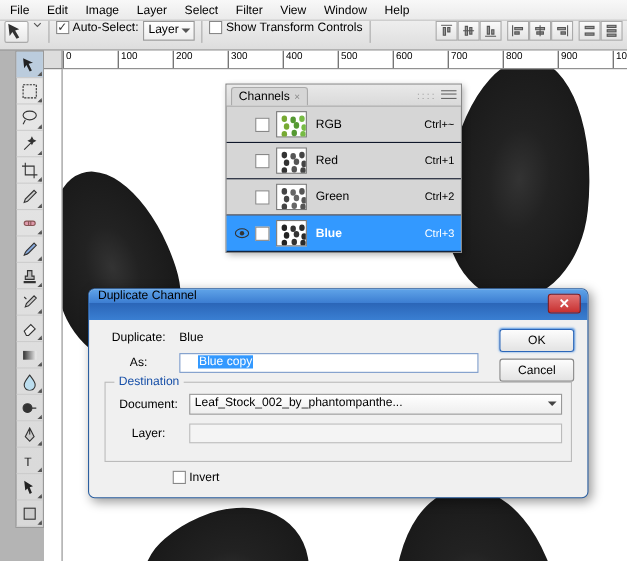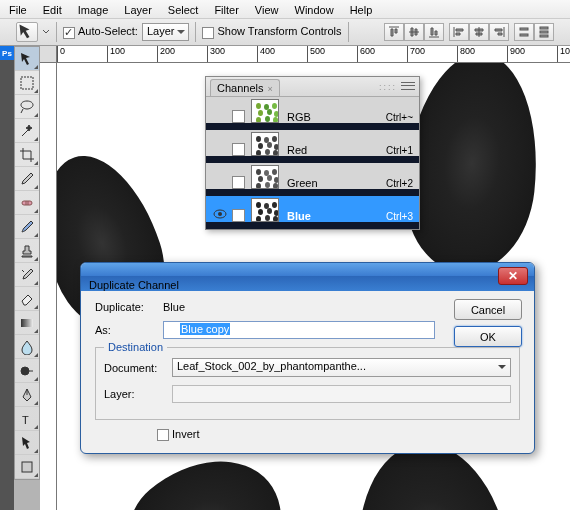--- a/index.html
+++ b/index.html
@@ -1,19 +1,19 @@
 <!DOCTYPE html>
 <html><head>
 <meta charset="utf-8">
 <style>
 *{margin:0;padding:0;box-sizing:border-box;font-family:Tahoma,Arial,sans-serif;font-size:11px;color:#000;-webkit-user-select:none}
 body{width:570px;height:510px;background:#b4b4b4;overflow:hidden;position:relative}
 .menubar{background:linear-gradient(#f8f8f8,#eaeaea);height:19px;display:flex;padding:2px 1px;border-bottom:1px solid #ccc}
 .menubar span{padding:2px 8px}
-.optbar{background:linear-gradient(#eee,#ddd);height:27px;border-bottom:1px solid #999;display:flex;align-items:center;padding:0 16px;gap:4px}
+.optbar{background:linear-gradient(#eee,#ddd);height:27px;border-bottom:1px solid #999;display:flex;padding:0 4px;gap:4px}
 .mvicon{width:22px;height:20px;display:flex;align-items:center;justify-content:center;background:linear-gradient(#fdfdfd,#e8e8e8);border:1px solid #aaa;border-radius:2px}
 .sep{width:1px;height:20px;background:#aaa;margin:0 2px}
 .chkbox{width:12px;height:12px;background:#fff;border:1px solid #888;display:inline-block;vertical-align:middle;margin-right:3px;position:relative}
 .chkbox.on::after{content:"✓";position:absolute;top:-2px;left:0;font-size:11px;color:#333}
 .ddl{background:linear-gradient(#fff,#eee);border:1px solid #999;height:18px;padding:1px 14px 1px 4px;position:relative;display:inline-block}
 .ddl::after{content:"";position:absolute;right:3px;top:6px;border:4px solid transparent;border-top-color:#555}
 .alignbtns{display:flex;gap:1px;margin-left:auto}
 .ag{display:flex;gap:0}
 .ab{width:20px;height:18px;background:linear-gradient(#fafafa,#e4e4e4);border:1px solid #aaa;display:flex;align-items:center;justify-content:center}
 .ab svg{width:12px;height:12px}
@@ -32,36 +32,36 @@
 .rc{position:absolute;top:0;left:0;width:17px;height:17px;background:#ddd;border-right:1px solid #777;border-bottom:1px solid #777}
 .canvasbg{position:absolute;left:17px;top:17px;right:0;bottom:0;background:#fff;overflow:hidden}
 .leaf{position:absolute;background:radial-gradient(ellipse,#333 0%,#222 30%,#1a1a1a 70%,#0d0d0d 100%);border-radius:50% 50% 50% 50%/60% 60% 40% 40%}
 .chpanel{position:absolute;left:165px;top:30px;width:215px;background:#d6d6d6;border:1px solid #888;box-shadow:2px 2px 6px rgba(0,0,0,.3)}
 .chhead{height:20px;background:linear-gradient(#e9e9e9,#d9d9d9);display:flex;align-items:center;padding:0 4px;border-bottom:1px solid #aaa;position:relative}
 .chtab{background:#d6d6d6;border:1px solid #aaa;border-bottom:none;padding:2px 6px;position:relative;top:1px;border-radius:3px 3px 0 0}
 .chtab .x{margin-left:4px;color:#888;font-size:9px}
 .chmenu{position:absolute;right:4px;top:4px;width:14px;height:10px;display:flex;flex-direction:column;justify-content:space-around}
 .chmenu span{height:1px;background:#666}
 .chhdl{position:absolute;right:22px;top:5px;color:#999;font-size:9px;letter-spacing:2px}
-.chrow{height:33px;display:flex;align-items:flex-end;padding:0 6px;border-bottom:7px solid #0f172a}
+.chrow{height:33px;display:flex;align-items:center;padding:0 6px;border-bottom:1px solid #0f172a}
 .chrow.sel{background:#3399ff;color:#fff}
 .chrow.sel span{color:#fff}
 .eye{width:16px;height:16px;margin-right:4px;display:flex;align-items:center;justify-content:center}
 .eye svg{width:14px;height:10px}
 .chk2{width:13px;height:13px;background:#fff;border:1px solid #888;margin-right:6px}
 .thumb{width:28px;height:24px;border:1px solid #777;background:#fff;margin-right:8px;position:relative;overflow:hidden}
 .thumb .dots{position:absolute;inset:1px}
 .dot{position:absolute;width:5px;height:6px;border-radius:50%}
 .shortcut{margin-left:auto;font-size:10px}
 .dlg{position:absolute;left:40px;top:216px;width:455px;background:#f0f0f0;border:1px solid #2b5fa0;border-radius:6px;box-shadow:3px 3px 10px rgba(0,0,0,.4)}
-.dlgtitle{background:linear-gradient(#5fa3e8,#3c7dd1 45%,#2b66b8 46%,#3a7fd2);height:28px;border-radius:5px 5px 0 0;display:flex;align-items:flex-end;padding:0 8px;color:#fff;font-size:12px;position:relative}
+.dlgtitle{background:linear-gradient(#5fa3e8,#3c7dd1 45%,#2b66b8 46%,#3a7fd2);height:28px;border-radius:5px 5px 0 0;display:flex;align-items:flex-start;padding:0 8px;color:#fff;font-size:12px;position:relative}
 .dlgclose{position:absolute;right:6px;top:4px;width:30px;height:18px;background:linear-gradient(#e27474,#c83030);border:1px solid #8a1a1a;border-radius:3px;display:flex;align-items:center;justify-content:center;color:#fff;font-weight:bold;font-size:12px}
 .dlgbody{padding:10px 14px;position:relative}
 .row{display:flex;align-items:center;margin-bottom:8px}
-.lbl{width:62px;text-align:left;margin-right:6px}
+.lbl{width:62px;text-align:center;margin-right:6px}
 .val{flex:none}
 .txtinput{border:1px solid #7a9ac9;background:#fff;height:18px;padding:1px 16px;flex:1}
 .txtinput.sel{background:#fff}
 .txtinput .seltext{background:#3399ff;color:#fff;padding:0 1px}
 .fieldset{border:1px solid #bbb;margin-top:4px;padding:10px 8px 8px;position:relative}
 .legend{position:absolute;top:-7px;left:8px;background:#f0f0f0;padding:0 4px;color:#1850a8}
 .docsel{flex:1;border:1px solid #999;background:linear-gradient(#fff,#eee);height:19px;padding:1px 16px 1px 4px;position:relative}
 .docsel::after{content:"";position:absolute;right:4px;top:6px;border:4px solid transparent;border-top-color:#444}
 .btncol{position:absolute;right:12px;top:8px;display:flex;flex-direction:column;gap:6px}
 .winbtn{width:68px;height:21px;background:linear-gradient(#fdfdfd,#e3e3e3);border:1px solid #888;border-radius:3px;display:flex;align-items:center;justify-content:center}
@@ -146,23 +146,20 @@
             <rect x="2" y="1" width="8" height="2" fill="#999" stroke="#555"></rect>
             <rect x="2" y="5" width="8" height="2" fill="#999" stroke="#555"></rect>
             <rect x="2" y="9" width="8" height="2" fill="#999" stroke="#555"></rect>
           </svg>
         </div>
       </div>
   </div>
 </div>
 
 <div class="workspace">
-  <div class="leftcol">
-    <div class="pslogo">Ps</div>
-  </div>
 
   <div class="toolbox">
     <div class="tool sel">
         <svg viewBox="0 0 16 16">
           <path d="M2 2l9 4-4 1 3 6-2 1-3-6-2 3z" fill="#222"></path>
         </svg>
         <span class="corner"></span>
       </div>
     <div class="tool">
         <svg viewBox="0 0 16 16">
@@ -400,22 +397,22 @@
         </div>
     </div>
 
     <div class="dlg">
       <div class="dlgtitle">
         <span>Duplicate Channel</span>
         <div class="dlgclose">✕</div>
       </div>
       <div class="dlgbody">
         <div class="btncol">
+          <div class="winbtn def">OK</div>
           <div class="winbtn">Cancel</div>
-          <div class="winbtn def">OK</div>
         </div>
         <div class="row" style="width:300px">
           <span class="lbl">Duplicate:</span>
           <span class="val">Blue</span>
         </div>
         <div class="row" style="width:340px">
           <span class="lbl">As:</span>
           <div class="txtinput sel"><span class="seltext">Blue copy</span></div>
         </div>
         <div class="fieldset">

